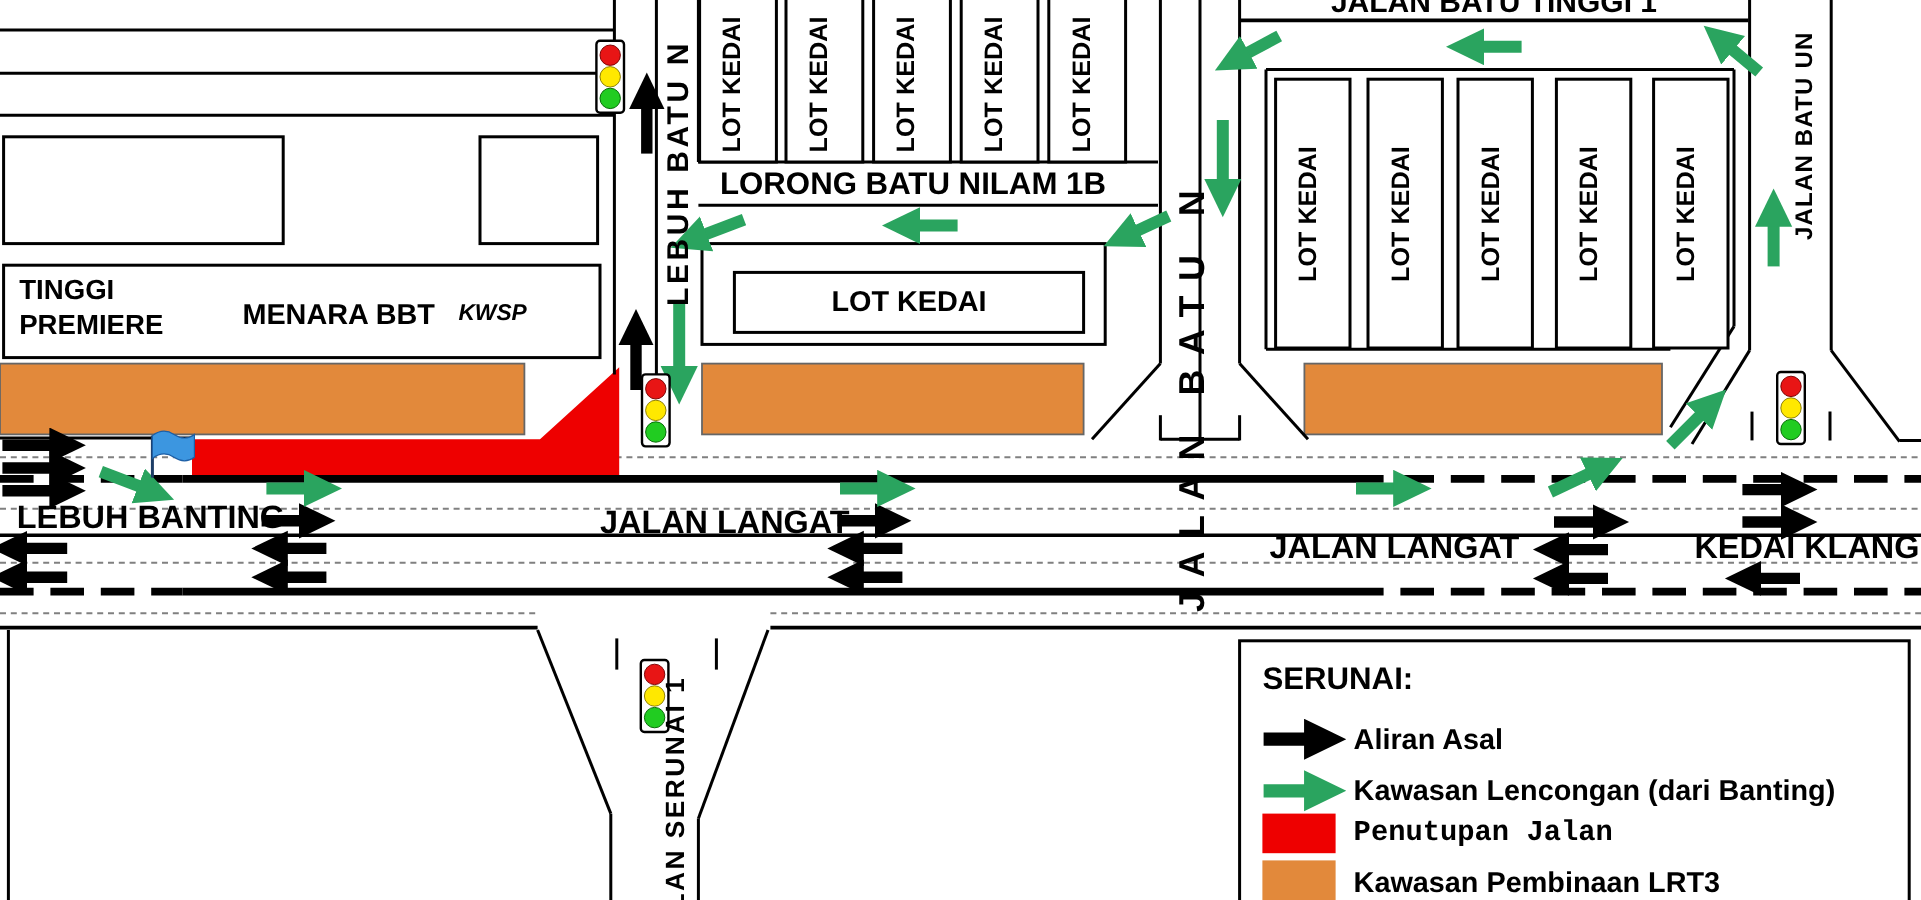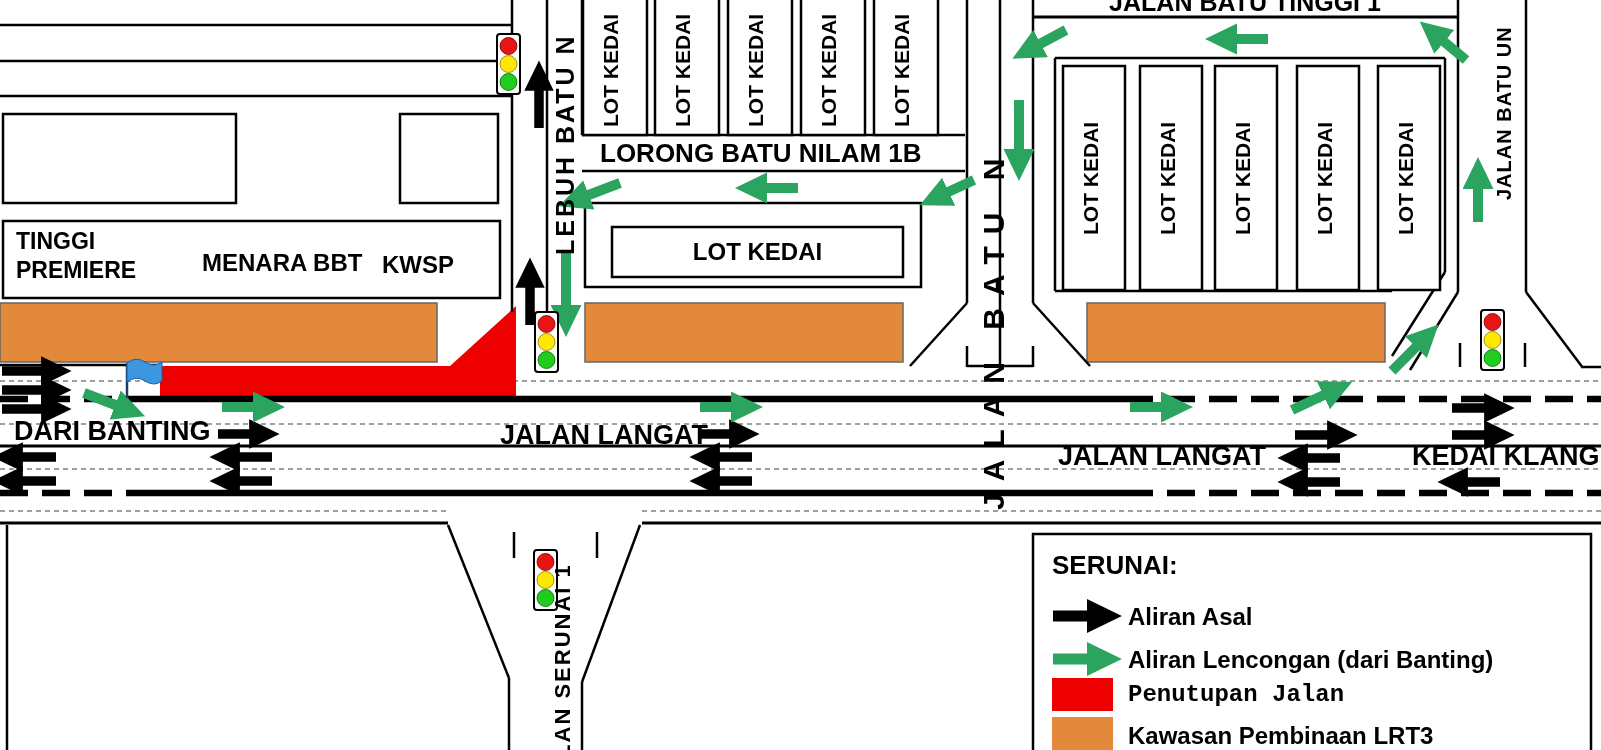--- a/index.html
+++ b/index.html
@@ -211,46 +211,46 @@
 
   <g>
     <rect x="1033" y="534" width="558" height="230" fill="#fff" stroke="#000" stroke-width="2.5"></rect>
     <line x1="1053" y1="616" x2="1090" y2="616" stroke="#000" stroke-width="11" marker-end="url(#mb)"></line>
     <line x1="1053" y1="659" x2="1090" y2="659" stroke="#2aa45f" stroke-width="11" marker-end="url(#mg)"></line>
     <rect x="1052" y="678" width="61" height="33" fill="#ee0000"></rect>
     <rect x="1052" y="717" width="61" height="40" fill="#e2893b"></rect>
   </g>
 </svg>
 
-<div class="lbl" style="left:14px;top:416px;font-size:27px;">DARI BANTING</div>
+<div class="lbl" style="left:14px;top:416px;font-size:27px;">LEBUH BANTING</div>
 <div class="lbl" style="left:500px;top:420px;font-size:27px;">JALAN LANGAT</div>
 <div class="lbl" style="left:1058px;top:441px;font-size:27px;">JALAN LANGAT</div>
 <div class="lbl" style="left:1412px;top:441px;font-size:27px;">KEDAI KLANG</div>
 <div class="lbl" style="left:600px;top:138px;width:340px;font-size:26px;">LORONG BATU NILAM 1B</div>
 <div class="lbl" style="left:1080px;top:-12px;width:330px;text-align:center;font-size:25px;">JALAN BATU TINGGI 1</div>
 
 <div class="vlabel" style="left:551px;top:-30px;height:285px;width:28px;font-size:25px;letter-spacing:3px;">LEBUH BATU N</div>
 <div class="vlabel" style="left:977px;top:10px;height:500px;width:28px;font-size:30px;letter-spacing:12px;">JALAN BATU N</div>
 <div class="vlabel" style="left:1493px;top:-25px;height:225px;width:28px;font-size:20px;letter-spacing:1px;">JALAN BATU UN</div>
 <div class="vlabel" style="left:550px;top:545px;height:245px;width:28px;font-size:22px;letter-spacing:2px;">JALAN SERUNAI 1</div>
 
 <div class="lbl wrap" style="left:16px;top:227px;width:140px;font-size:23px;line-height:1.25;">TINGGI PREMIERE</div>
 <div class="lbl" style="left:202px;top:249px;font-size:24px;">MENARA BBT</div>
-<div class="lbl" style="left:382px;top:251px;font-size:24px;">KWSP</div>
+<div class="lbl" style="left:382px;top:251px;font-size:19px;font-style:italic;">KWSP</div>
 <div class="lbl" style="left:612px;top:227px;width:291px;height:50px;line-height:50px;text-align:center;font-size:24px;">LOT KEDAI</div>
 
 <div class="vlabel" style="left:599px;top:-45px;height:172px;width:30px;font-size:21px;">LOT KEDAI</div>
 <div class="vlabel" style="left:671px;top:-45px;height:172px;width:30px;font-size:21px;">LOT KEDAI</div>
 <div class="vlabel" style="left:744px;top:-45px;height:172px;width:30px;font-size:21px;">LOT KEDAI</div>
 <div class="vlabel" style="left:817px;top:-45px;height:172px;width:30px;font-size:21px;">LOT KEDAI</div>
 <div class="vlabel" style="left:890px;top:-45px;height:172px;width:30px;font-size:21px;">LOT KEDAI</div>
 
 <div class="vlabel centered" style="left:1079px;top:66px;height:224px;width:30px;font-size:21px;">LOT KEDAI</div>
 <div class="vlabel centered" style="left:1156px;top:66px;height:224px;width:30px;font-size:21px;">LOT KEDAI</div>
 <div class="vlabel centered" style="left:1231px;top:66px;height:224px;width:30px;font-size:21px;">LOT KEDAI</div>
 <div class="vlabel centered" style="left:1313px;top:66px;height:224px;width:30px;font-size:21px;">LOT KEDAI</div>
 <div class="vlabel centered" style="left:1394px;top:66px;height:224px;width:30px;font-size:21px;">LOT KEDAI</div>
 
 <div class="lbl" style="left:1052px;top:550px;font-size:26px;">SERUNAI:</div>
 <div class="lbl" style="left:1128px;top:603px;font-size:24px;">Aliran Asal</div>
-<div class="lbl" style="left:1128px;top:646px;font-size:24px;">Aliran Lencongan (dari Banting)</div>
+<div class="lbl" style="left:1128px;top:646px;font-size:24px;">Kawasan Lencongan (dari Banting)</div>
 <div class="lbl" style="left:1128px;top:681px;font-size:24px;font-family:Liberation Mono, monospace;">Penutupan Jalan</div>
 <div class="lbl" style="left:1128px;top:722px;font-size:24px;">Kawasan Pembinaan LRT3</div>
 
 </body></html>

